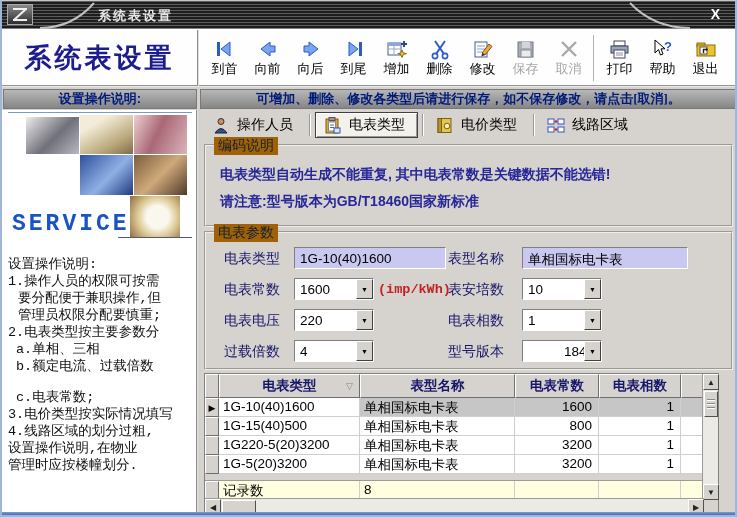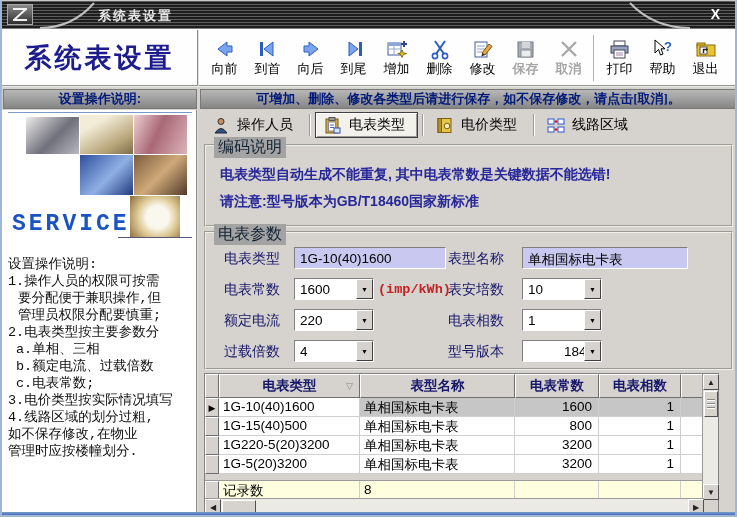--- a/index.html
+++ b/index.html
@@ -26,21 +26,21 @@
     border-top:1px solid #fff; border-bottom:2px groove #e8e8e8; }
   .app-title { position:absolute; left:0; top:0; width:197px; height:56px;
     border-right:2px groove #e0e0e0; display:flex; align-items:center; justify-content:center;
     font-family:"Liberation Serif", serif; font-size:27px; font-weight:bold; color:#1c1c8e;
     letter-spacing:3px; }
   .tb-row { position:absolute; left:201px; top:1px; height:54px; display:flex; align-items:center; }
   .tb-btn { width:43px; height:52px; display:flex; flex-direction:column; align-items:center;
     justify-content:flex-start; padding-top:4px; cursor:default; }
   .tb-btn .tb-icon { height:26px; display:flex; align-items:center; justify-content:center; }
   .tb-btn .tb-label { font-size:13px; color:#000; line-height:14px; white-space:nowrap; }
-  .tb-btn.disabled .tb-label { color:#a6a6a6;font-weight:bold; }
+  .tb-btn.disabled .tb-label { color:#a6a6a6; }
   .tb-sep { width:2px; height:46px; border-left:1px solid #b0b0b0; border-right:1px solid #fff; margin:0 3px; }
 
   
   .strips { position:absolute; left:0; top:88px; width:100%; height:20px; }
   .strip { position:absolute; top:0; height:20px; background:linear-gradient(#b7b7b7,#868686);
     border:1px solid #787878; color:#001a7a; font-weight:bold; font-size:13px;
     display:flex; align-items:center; justify-content:center; white-space:nowrap; overflow:hidden; }
   .strip.left { left:1px; width:194px; }
   .strip.right { left:198px; width:537px;font-family:Liberation Serif, serif; }
 
@@ -77,22 +77,22 @@
   .tabbar { position:absolute; left:4px; top:1px; height:28px; display:flex; align-items:center; }
   .tab { display:flex; align-items:center; gap:7px; padding:3px 12px 3px 8px; height:26px;
     cursor:default; font-size:14px; color:#000; }
   .tab .tab-icn { width:18px; height:17px; }
   .tab.active { border:1px solid #404040; box-shadow:inset 1px 1px 0 #fff, inset -1px -1px 0 #999;
     background:#f2f1ec; }
   .tab-div { width:2px; height:22px; border-left:1px solid #9a9a9a; border-right:1px solid #fff; margin:0 4px; }
 
   
   .gbox { position:absolute; border:2px groove #efefe6; }
-  .gbox .glabel { position:absolute; left:8px; top:-9px; background:#a3a3a3; padding:0 4px;
-    font-size:16px; color:#123; }
+  .gbox .glabel { position:absolute; left:8px; top:-9px; background:#a16207; padding:0 4px;
+    font-size:14px; color:#123; }
   .gbox-coding { left:4px; top:34px; width:529px; height:83px; }
   .coding-line { position:absolute; left:14px; font-size:14px; font-weight:bold; color:#27279a;
     white-space:nowrap; }
   .coding-line.l1 { top:20px; }
   .coding-line.l2 { top:47px;text-align:right; }
   .gbox-params { left:4px; top:121px; width:529px; height:139px; }
 
   .frow { position:absolute; left:0; width:100%; height:22px; }
   .flabel { position:absolute; font-size:14px; color:#16166a; top:3px; white-space:nowrap; }
   .flabel.c1 { left:18px; } .flabel.c2 { left:242px; }
@@ -164,33 +164,33 @@
     <div class="win-title">系统表设置</div>
     <div class="close-btn">X</div>
   </div>
 
   <div class="toolbar">
     <div class="app-title">系统表设置</div>
     <div class="tb-row">
       <div class="tb-btn">
         <div class="tb-icon">
           <svg width="24" height="22">
-              <polygon points="14,4 5,11 14,18 14,14 19,14 19,8 14,8" fill="#7aa5ee" stroke="#2b5cc4"></polygon>
-            </svg>
-        </div>
-        <div class="tb-label">向前</div>
-      </div>
-      <div class="tb-btn">
-        <div class="tb-icon">
-          <svg width="24" height="22">
               <rect x="4" y="4" width="3" height="14" fill="#2b5cc4"></rect>
               <polygon points="17,4 8,11 17,18" fill="#7aa5ee" stroke="#2b5cc4"></polygon>
             </svg>
         </div>
         <div class="tb-label">到首</div>
+      </div>
+      <div class="tb-btn">
+        <div class="tb-icon">
+          <svg width="24" height="22">
+              <polygon points="14,4 5,11 14,18 14,14 19,14 19,8 14,8" fill="#7aa5ee" stroke="#2b5cc4"></polygon>
+            </svg>
+        </div>
+        <div class="tb-label">向前</div>
       </div>
       <div class="tb-btn">
         <div class="tb-icon">
           <svg width="24" height="22">
               <polygon points="10,4 19,11 10,18 10,14 5,14 5,8 10,8" fill="#7aa5ee" stroke="#2b5cc4"></polygon>
             </svg>
         </div>
         <div class="tb-label">向后</div>
       </div>
       <div class="tb-btn">
@@ -308,24 +308,24 @@
         <div class="service-line"></div>
       </div>
       <div class="instructions">
         <div>设置操作说明:</div>
         <div>1.操作人员的权限可按需</div>
         <div style="padding-left:10px;">要分配便于兼职操作,但</div>
         <div style="padding-left:10px;">管理员权限分配要慎重;</div>
         <div>2.电表类型按主要参数分</div>
         <div style="padding-left:8px;"> a.单相、三相</div>
         <div style="padding-left:8px;"> b.额定电流、过载倍数</div>
-        <div style="padding-left:8px;"> c.电表常数;</div>
+        <div style="padding-left:8px;margin-top:14px;"> c.电表常数;</div>
         <div>3.电价类型按实际情况填写</div>
         <div>4.线路区域的划分过粗,</div>
-        <div>如不保存修改,在物业</div>
+        <div>设置操作说明,在物业</div>
         <div>管理时应按楼幢划分.</div>
       </div>
     </div>
 
     <div class="main">
 
       <div class="tabbar">
         <div class="tab">
           <svg class="tab-icn" viewBox="0 0 18 17">
               <circle cx="9" cy="4.5" r="3" fill="#c98f5e" stroke="#333"></circle>
@@ -390,21 +390,21 @@
           </div>
           <div class="red-suffix">(imp/kWh)</div>
           <div class="flabel c2">表安培数</div>
           <div class="combo" style="left:316px; width:80px;">
             <span class="cval">10</span>
             <span class="cbtn">▼</span>
           </div>
         </div>
 
         <div class="frow" style="top:76px;">
-          <div class="flabel c1">额定电流</div>
+          <div class="flabel c1">电表电压</div>
           <div class="combo" style="left:88px; width:80px;">
             <span class="cval">220</span>
             <span class="cbtn">▼</span>
           </div>
           <div class="flabel c2">电表相数</div>
           <div class="combo" style="left:316px; width:80px;">
             <span class="cval">1</span>
             <span class="cbtn">▼</span>
           </div>
         </div>

